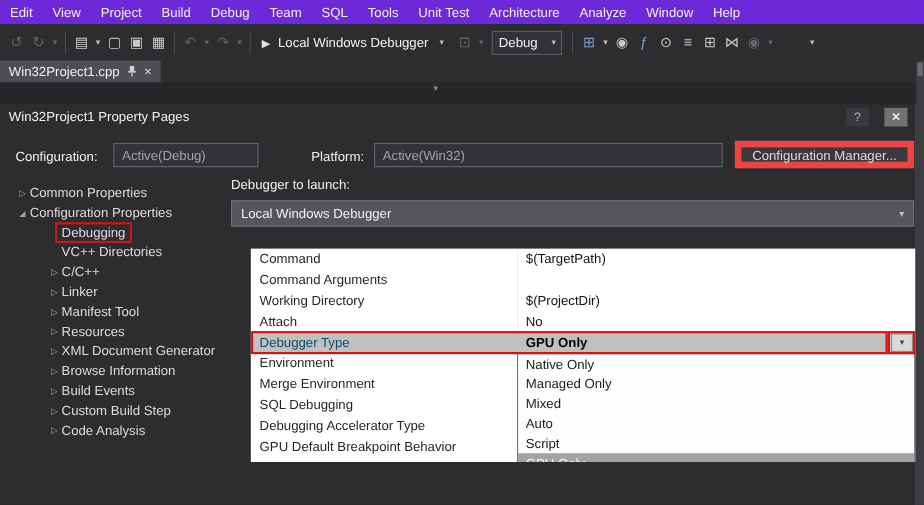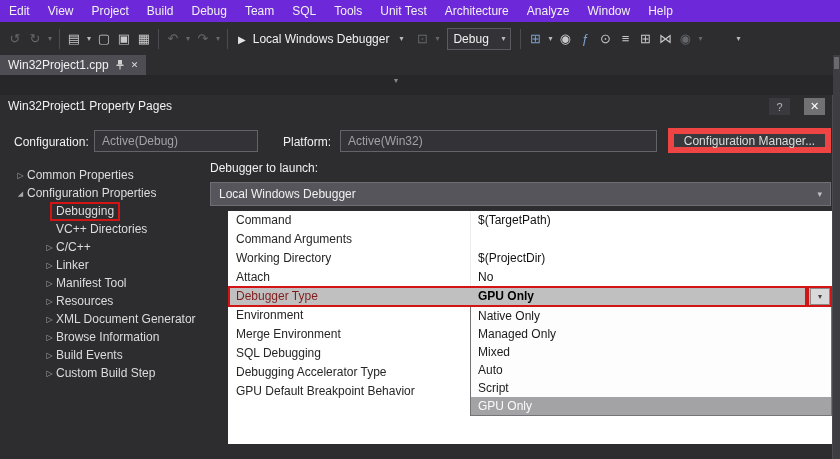--- a/index.html
+++ b/index.html
@@ -65,26 +65,26 @@
   .e-exp::before{content:"◢";font-size:7px}
   .e-none::before{content:""}
   .red-outline{border:2px solid #d21414;padding:0 4px 1px 4px;margin-left:-6px}
 
   
   .dbg-label{position:absolute;left:210px;top:66px}
   .big-combo{position:absolute;left:210px;top:87px;width:621px;height:24px;background:#55555b;border:1px solid #6e6e74;color:#f1f1f1;line-height:22px;padding-left:8px}
   .big-combo::after{content:"▾";position:absolute;right:8px;top:0;color:#c0c0c4;font-size:9px}
 
   
-  .grid{position:absolute;left:228px;top:116px;width:604px;height:233px;background:#ffffff;color:#1e1e1e;overflow:hidden}
+  .grid{position:absolute;left:228px;top:131px;width:604px;height:194px;background:#ffffff;color:#1e1e1e;overflow:hidden}
   .grow{width:604px;height:19px;display:flex}
   .gname{width:242px;padding:2px 0 0 8px;color:#262626;overflow:hidden;white-space:nowrap}
   .gval{width:362px;padding:2px 0 0 7px;border-left:1px solid #ededee;color:#111;white-space:nowrap;overflow:hidden}
   .grow.sel{background:#c0c0c0}
-  .grow.sel .gname{color:#7f1d1d}
+  .grow.sel .gname{color:#0c4a6e}
   .grow.sel .gval{font-weight:bold;border-left-color:transparent;color:#000}
   .drop-btn{position:absolute;left:582px;top:77px;width:20px;height:17px;background:#d9d9d9;border:1px solid #8a8a8a;font-size:8px;color:#444;display:flex;align-items:center;justify-content:center;z-index:4}
   .drop-btn::before{content:"▾"}
   .red-row{position:absolute;left:0;top:75px;width:579px;height:21px;border:2px solid #d21414;z-index:8;pointer-events:none}
   .red-btn{position:absolute;left:579px;top:75px;width:25px;height:21px;border:2px solid #d21414;z-index:8;pointer-events:none}
 
   
   .ddl{position:absolute;left:242px;top:95px;width:362px;height:110px;background:#fdfdfd;border:1px solid #747478;z-index:6}
   .ddl-item{height:18px;line-height:18px;padding-left:7px;color:#1b1b1b;white-space:nowrap;cursor:default}
   .ddl-item.sel{background:#a3a3a6;color:#fafafa}
@@ -167,21 +167,21 @@
 <div class="right-strip"></div>
 <div class="right-nub"></div>
 
 <div class="dialog">
 
   <div class="dlg-title">Win32Project1 Property Pages</div>
   <div class="dlg-btn dlg-help">?</div>
   <div class="dlg-btn dlg-close">✕</div>
 
   <div class="fld-label" style="left:14px;top:40px">Configuration:</div>
-  <div class="fld" style="left:94px;top:35px;width:164px">Active(Debug)</div>
+  <div class="fld" style="left:103px;top:35px;width:132px">Active(Debug)</div>
   <div class="fld-label" style="left:283px;top:40px">Platform:</div>
   <div class="fld" style="left:340px;top:35px;width:317px">Active(Win32)</div>
   <div class="btn" style="left:668px;top:33px;width:163px">Configuration Manager...</div>
 
   <div class="tree">
     <div class="titem lvl0">
         <span class="exp e-col"></span>
         <span>Common Properties</span>
       </div>
     <div class="titem lvl0">
@@ -220,20 +220,24 @@
         <span class="exp e-col"></span>
         <span>Browse Information</span>
       </div>
     <div class="titem lvl1">
         <span class="exp e-col"></span>
         <span>Build Events</span>
       </div>
     <div class="titem lvl1">
         <span class="exp e-col"></span>
         <span>Custom Build Step</span>
+      </div>
+    <div class="titem lvl1">
+        <span class="exp e-col"></span>
+        <span>Code Analysis</span>
       </div>
   </div>
 
   <div class="fld-label dbg-label">Debugger to launch:</div>
   <div class="big-combo">Local Windows Debugger</div>
 
   <div class="grid">
     <div class="grow">
       <div class="gname">Command</div>
       <div class="gval">$(TargetPath)</div>

